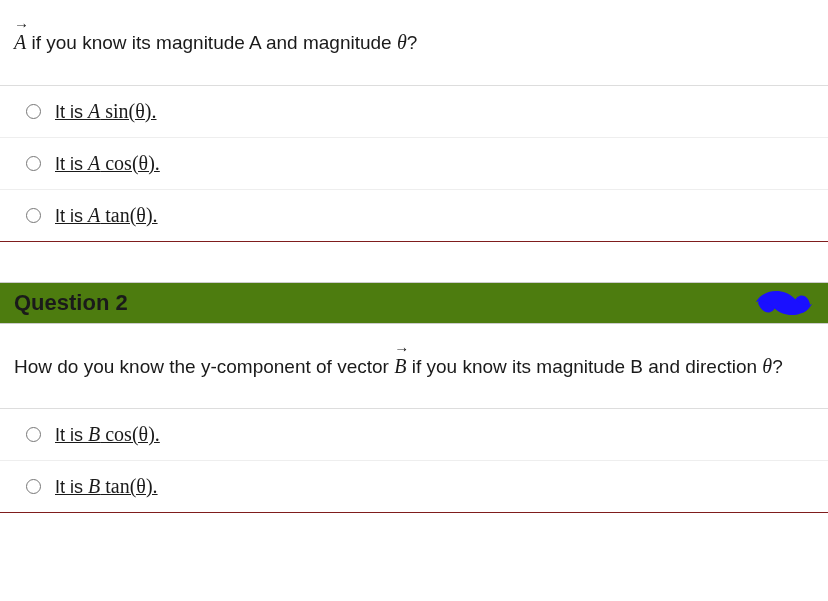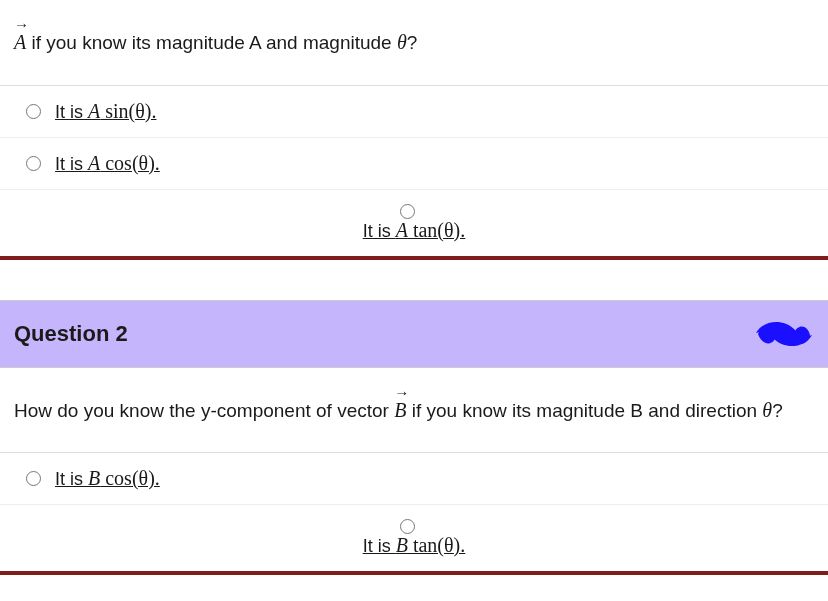--- a/index.html
+++ b/index.html
@@ -25,37 +25,37 @@
   .options {
     border-top: 1px solid #ddd;
   }
   .option-row {
     display:flex;
     align-items:center;
     padding: 14px 26px;
     border-bottom: 1px solid #eee;
     cursor: pointer;
   }
-  .option-row:last-child { border-bottom: 4px solid #7f1d1d; flex-direction: column; }
+  .option-row:last-child { border-bottom: 1px solid #7f1d1d; }
   .radio {
     width:15px; height:15px; border:1px solid #777; border-radius:50%;
     flex: 0 0 15px;
     margin-right: 14px;
     background:#fff;
   }
   .option-text { font-size: 18px; text-decoration: underline; }
   .divider { height: 40px; }
   .q-header {
     display:flex;
     align-items:center;
     justify-content:space-between;
     border-top:1px solid #ccc;
     border-bottom:1px solid #ccc;
-    background:#c4b5fd;
-    padding: 16px 14px;
+    background:#4d7c0f;
+    padding: 3px 14px;
   }
   .q-title { font-weight:700; font-size:22px; }
   .scribble {
     position:relative;
     width:60px; height:34px;
   }
   .scribble svg { display:block; }
 </style>
 </head>
 <body>

